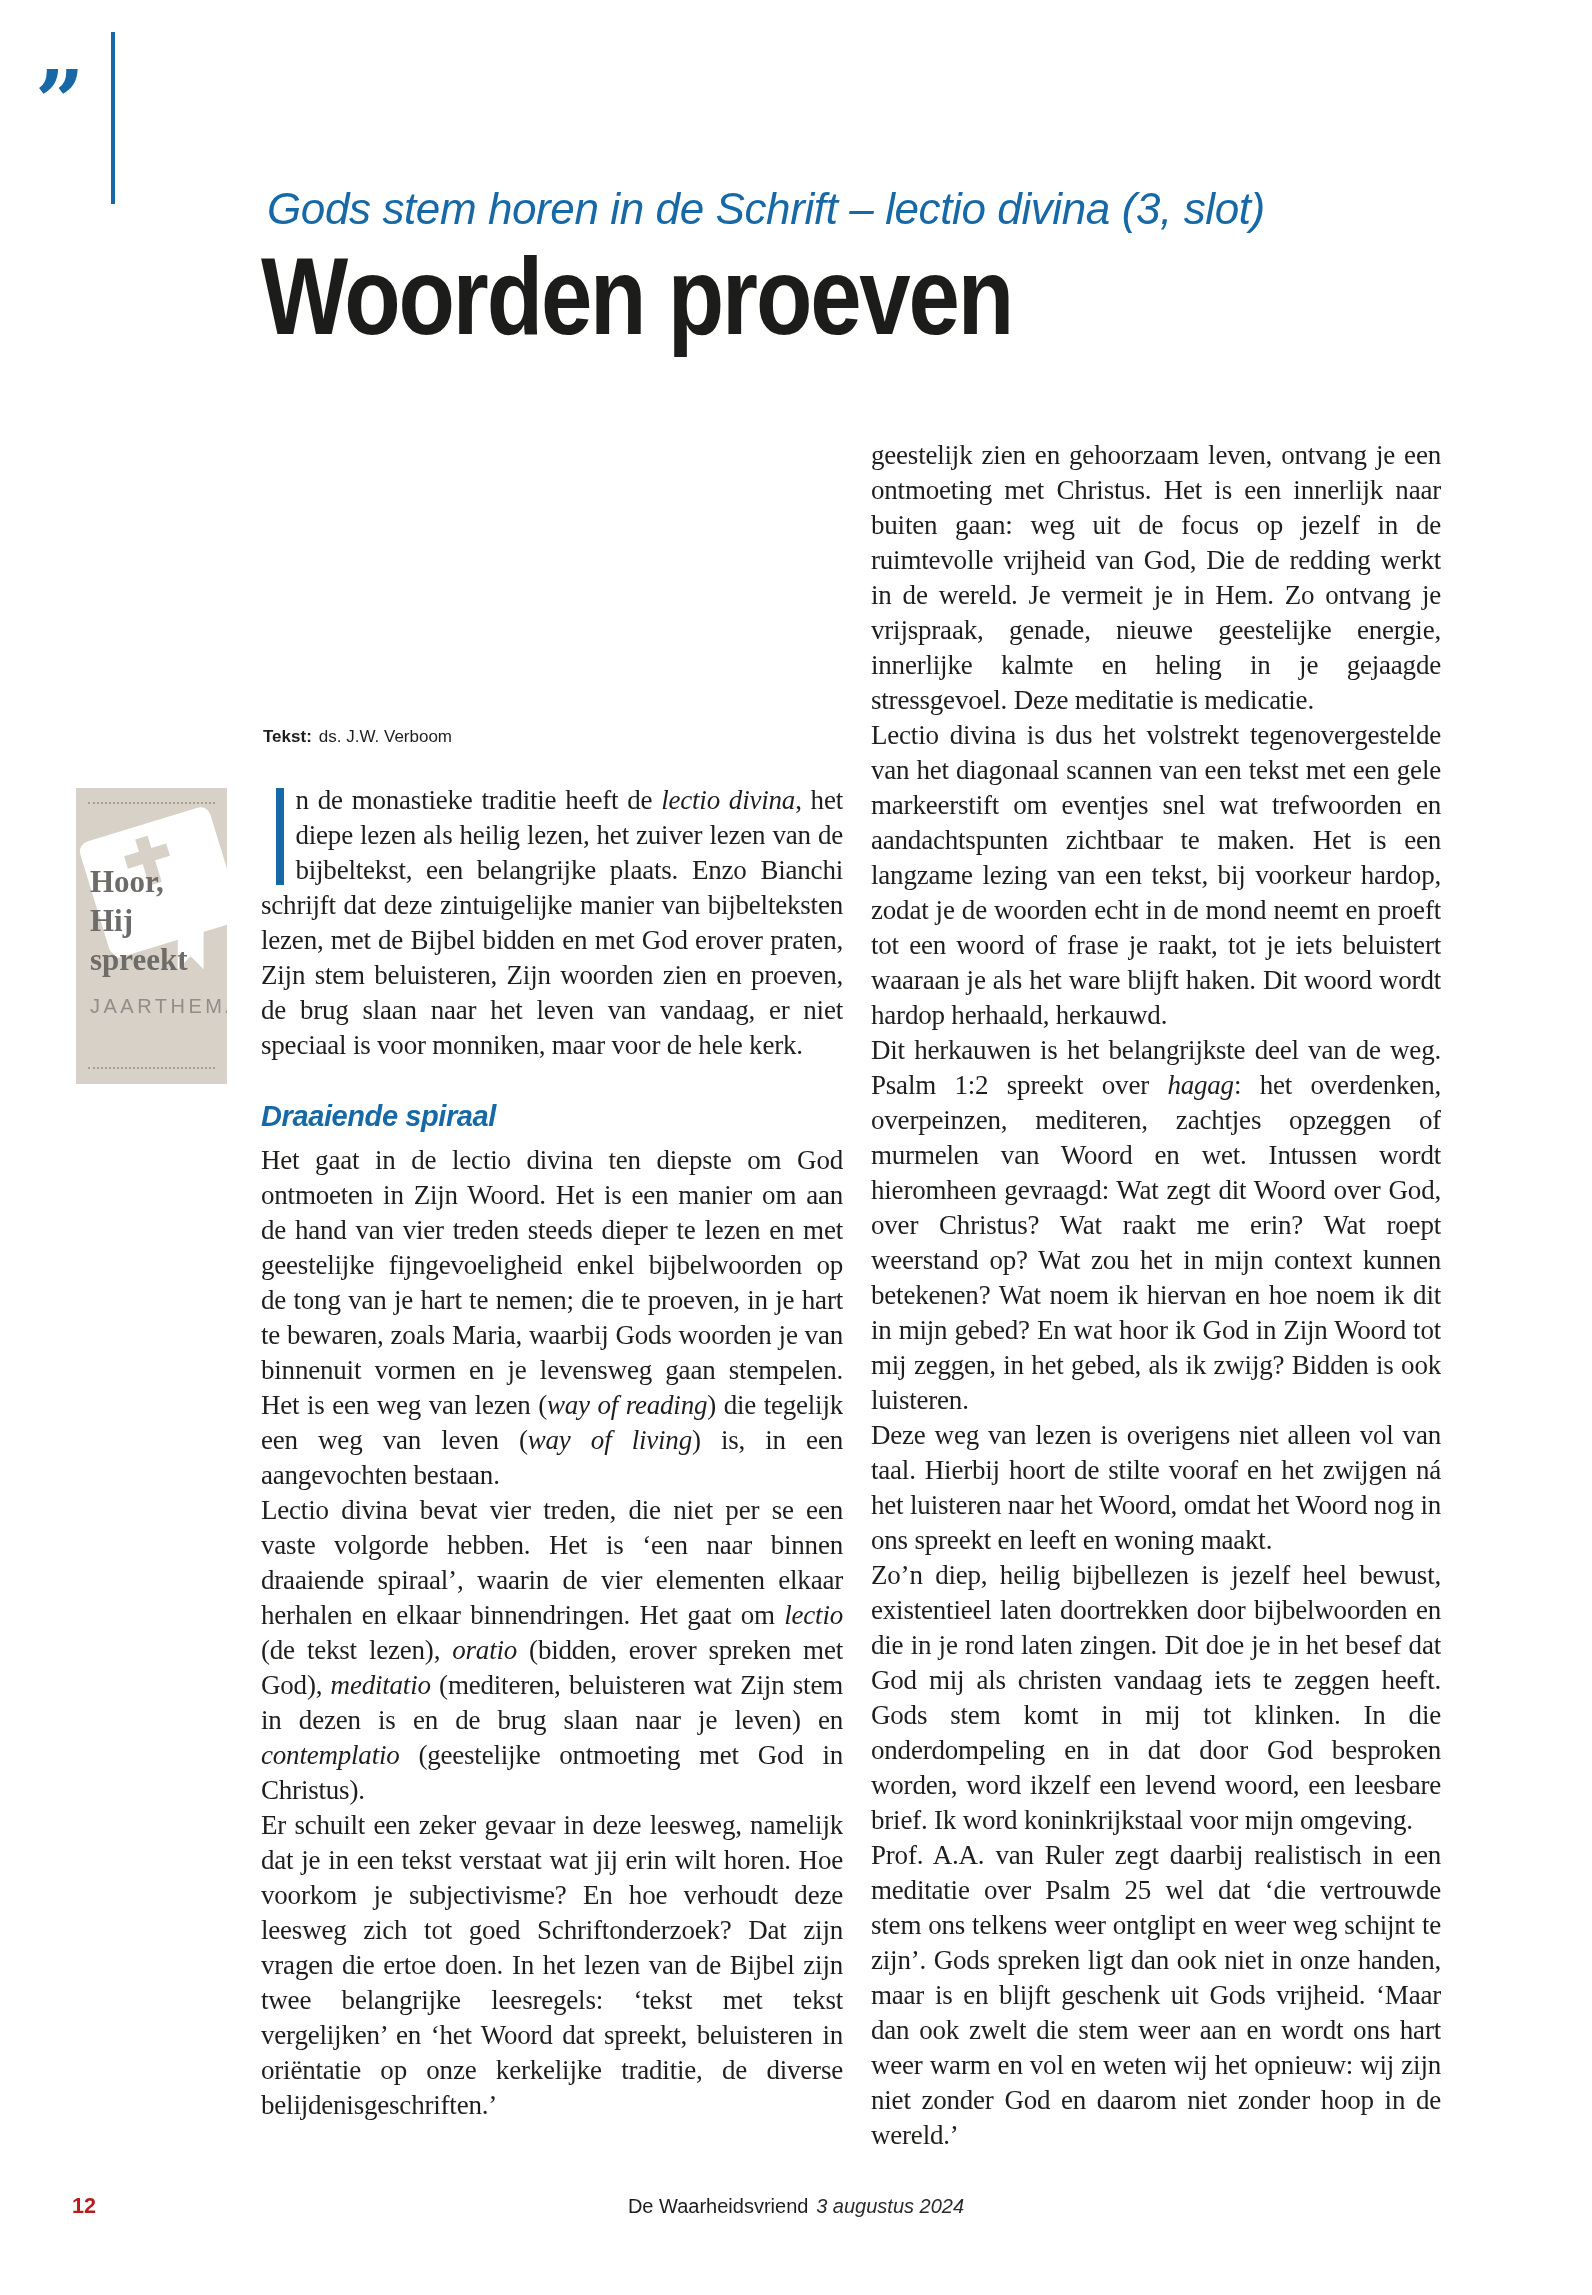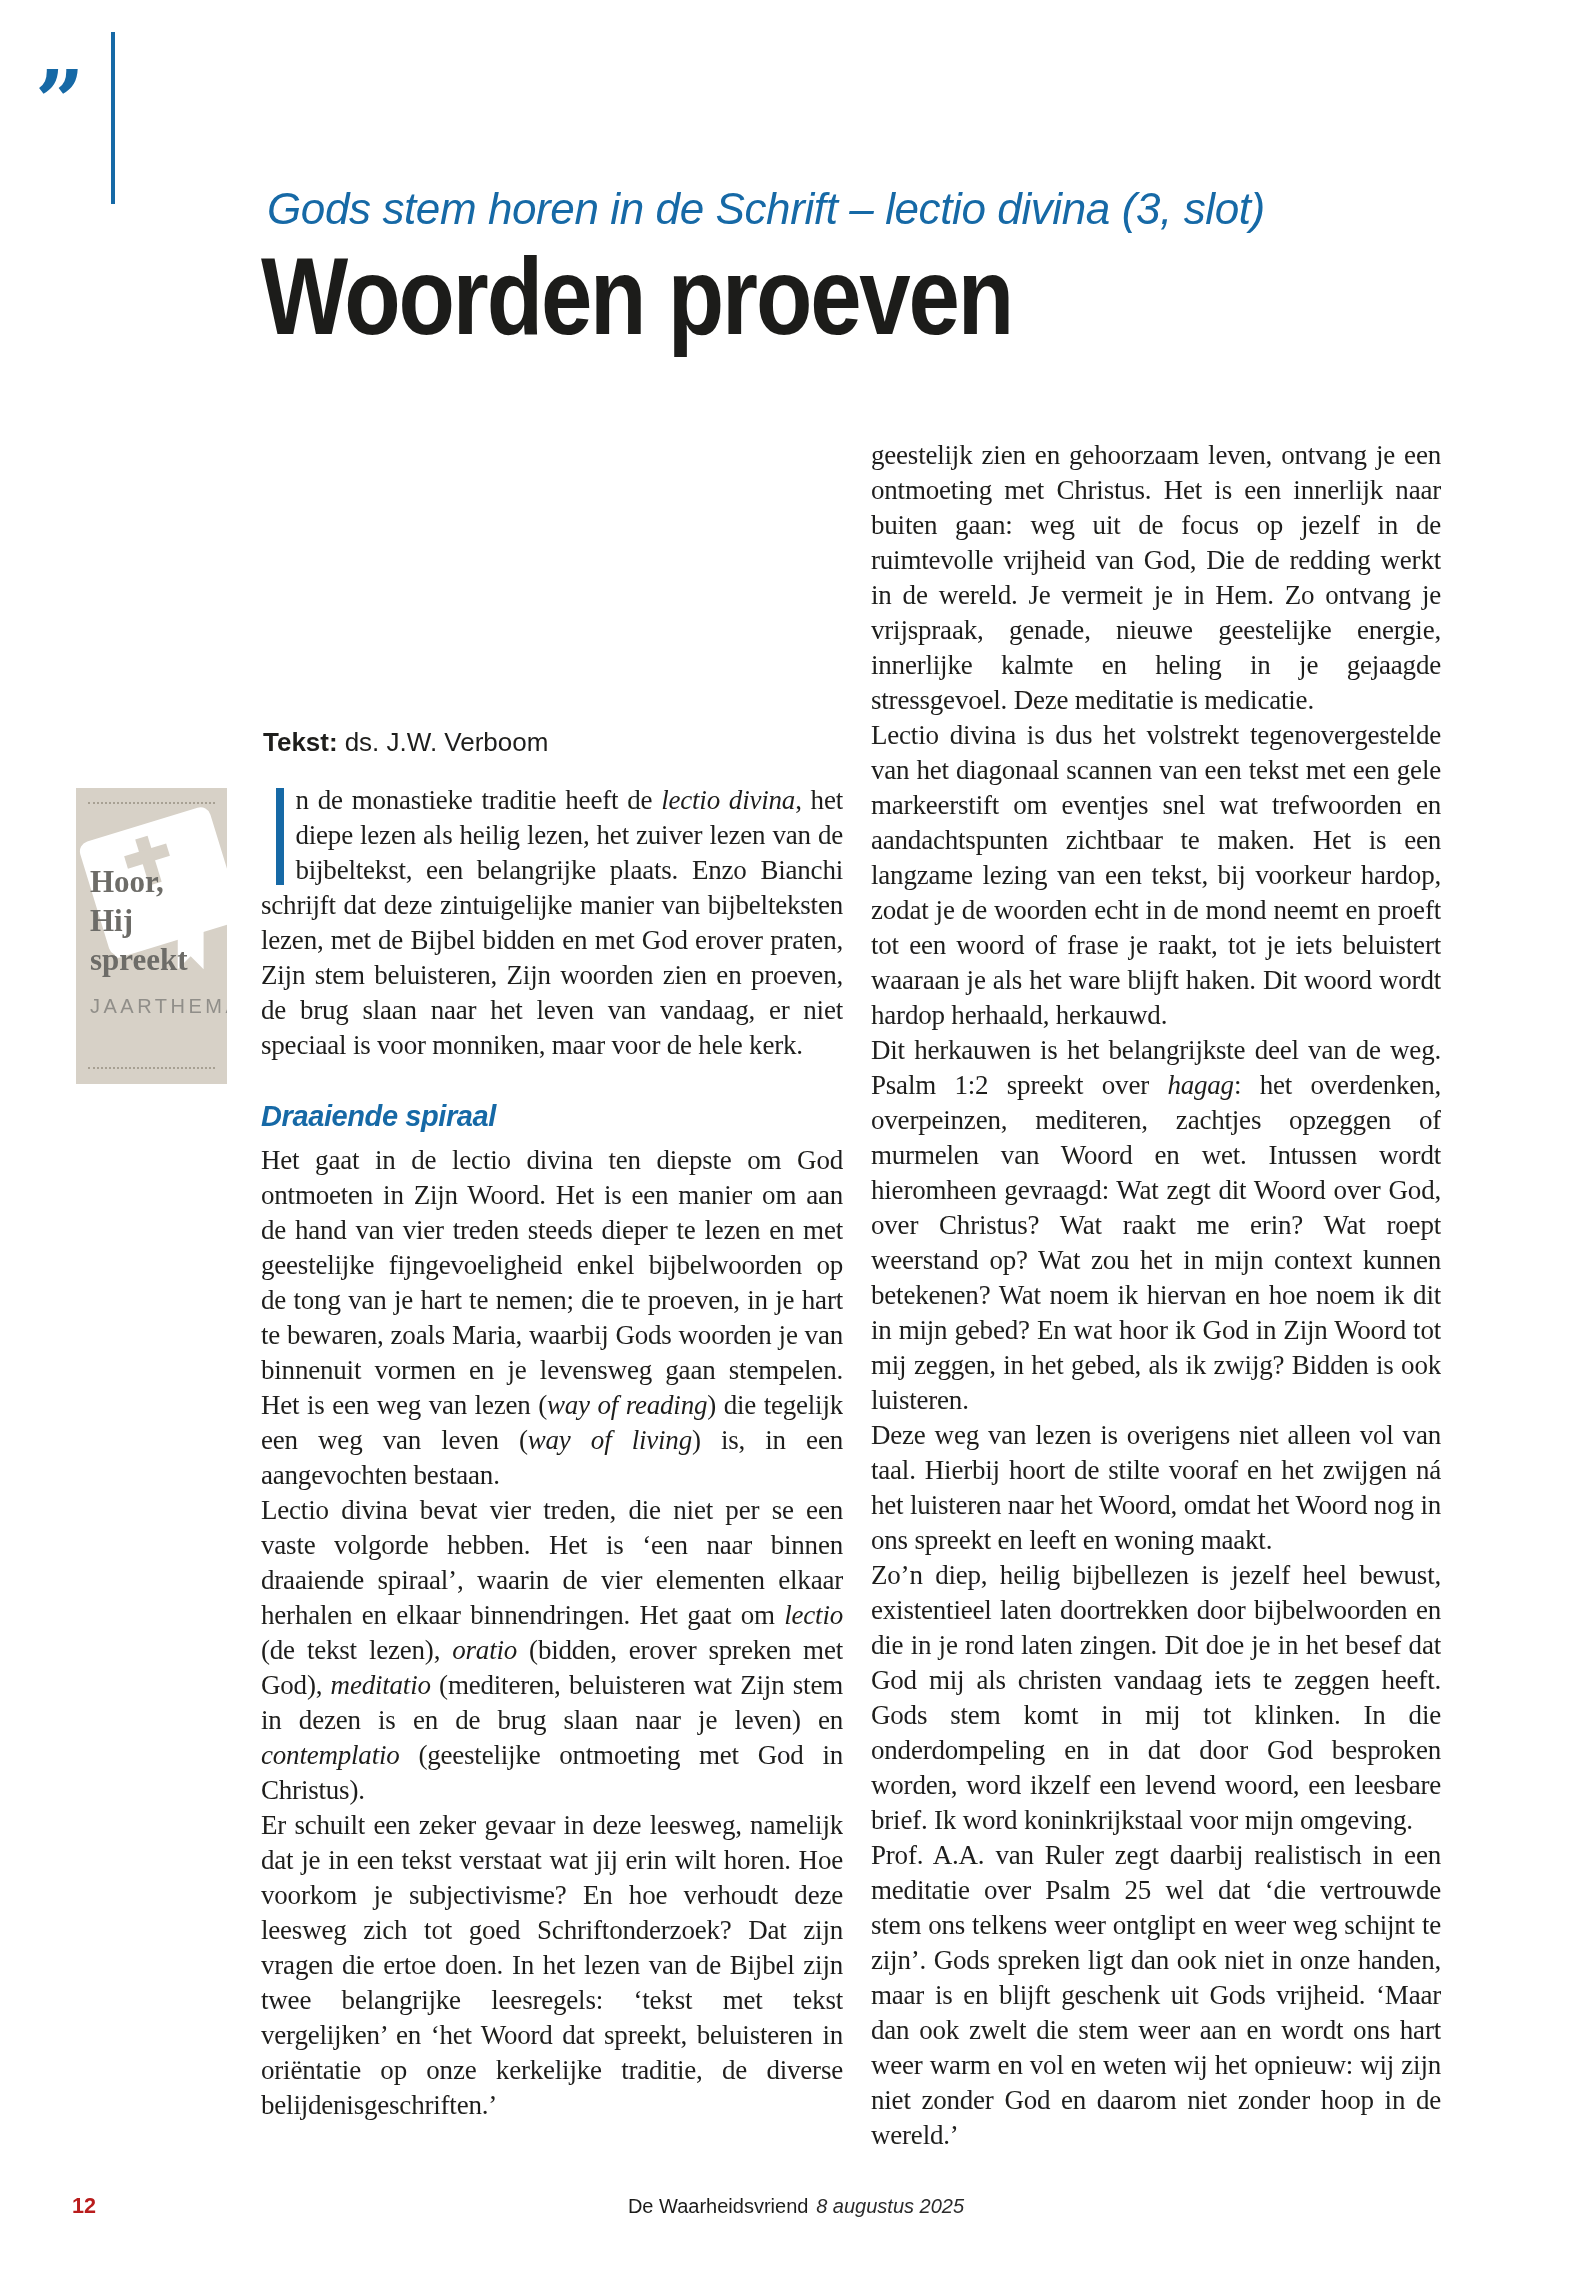--- a/index.html
+++ b/index.html
@@ -45,21 +45,21 @@
     white-space:nowrap;
   }
   .intro{
     position:absolute;left:115px;top:452px;width:735px;margin:0;
     font-weight:bold;font-size:26px;line-height:49px;
     letter-spacing:-0.9px;word-spacing:-0.9px;
     color:var(--accent);
   }
   .byline{
     position:absolute;left:263px;top:727px;
-    font-size:26px;color:var(--ink);
+    font-size:17px;color:var(--ink);
   }
   .byline-label{font-weight:bold;margin-right:7px;}
   
   .badge{
     position:absolute;left:76px;top:788px;width:151px;height:296px;
     background:var(--badge-bg);overflow:hidden;
   }
   .dots{
     position:absolute;left:12px;right:12px;height:0;
     border-top:2.6px dotted var(--badge-dots);
@@ -161,18 +161,18 @@
     <p class="body-p"><span>Lectio divina is dus het volstrekt tegenovergestelde van het diagonaal scannen van een tekst met een gele markeerstift om eventjes snel wat trefwoorden en aandachtspunten zichtbaar te maken. Het is een langzame lezing van een tekst, bij voorkeur hardop, zodat je de woorden echt in de mond neemt en proeft tot een woord of frase je raakt, tot je iets beluistert waaraan je als het ware blijft haken. Dit woord wordt hardop herhaald, herkauwd.</span></p>
     <p class="body-p"><span>Dit herkauwen is het belangrijkste deel van de weg. Psalm 1:2 spreekt over </span><i>hagag</i><span>: het overdenken, overpeinzen, mediteren, zachtjes opzeggen of murmelen van Woord en wet. Intussen wordt hieromheen gevraagd: Wat zegt dit Woord over God, over Christus? Wat raakt me erin? Wat roept weerstand op? Wat zou het in mijn context kunnen betekenen? Wat noem ik hiervan en hoe noem ik dit in mijn gebed? En wat hoor ik God in Zijn Woord tot mij zeggen, in het gebed, als ik zwijg? Bidden is ook luisteren.</span></p>
     <p class="body-p"><span>Deze weg van lezen is overigens niet alleen vol van taal. Hierbij hoort de stilte vooraf en het zwijgen ná het luisteren naar het Woord, omdat het Woord nog in ons spreekt en leeft en woning maakt.</span></p>
     <p class="body-p"><span>Zo’n diep, heilig bijbellezen is jezelf heel bewust, existentieel laten doortrekken door bijbelwoorden en die in je rond laten zingen. Dit doe je in het besef dat God mij als christen vandaag iets te zeggen heeft. Gods stem komt in mij tot klinken. In die onderdompeling en in dat door God besproken worden, word ikzelf een levend woord, een leesbare brief. Ik word koninkrijkstaal voor mijn omgeving.</span></p>
     <p class="body-p"><span>Prof. A.A. van Ruler zegt daarbij realistisch in een meditatie over Psalm 25 wel dat ‘die vertrouwde stem ons telkens weer ontglipt en weer weg schijnt te zijn’. Gods spreken ligt dan ook niet in onze handen, maar is en blijft geschenk uit Gods vrijheid. ‘Maar dan ook zwelt die stem weer aan en wordt ons hart weer warm en vol en weten wij het opnieuw: wij zijn niet zonder God en daarom niet zonder hoop in de wereld.’</span></p>
   </section>
 
   <footer>
     <div class="pageno">12</div>
     <div class="footer-center">
-      <span class="mag">De Waarheidsvriend</span><span class="date">8 augustus 2025</span>
+      <span class="mag">De Waarheidsvriend</span><span class="date">3 augustus 2024</span>
     </div>
   </footer>
 
 </div>
 
 
 </body></html>

